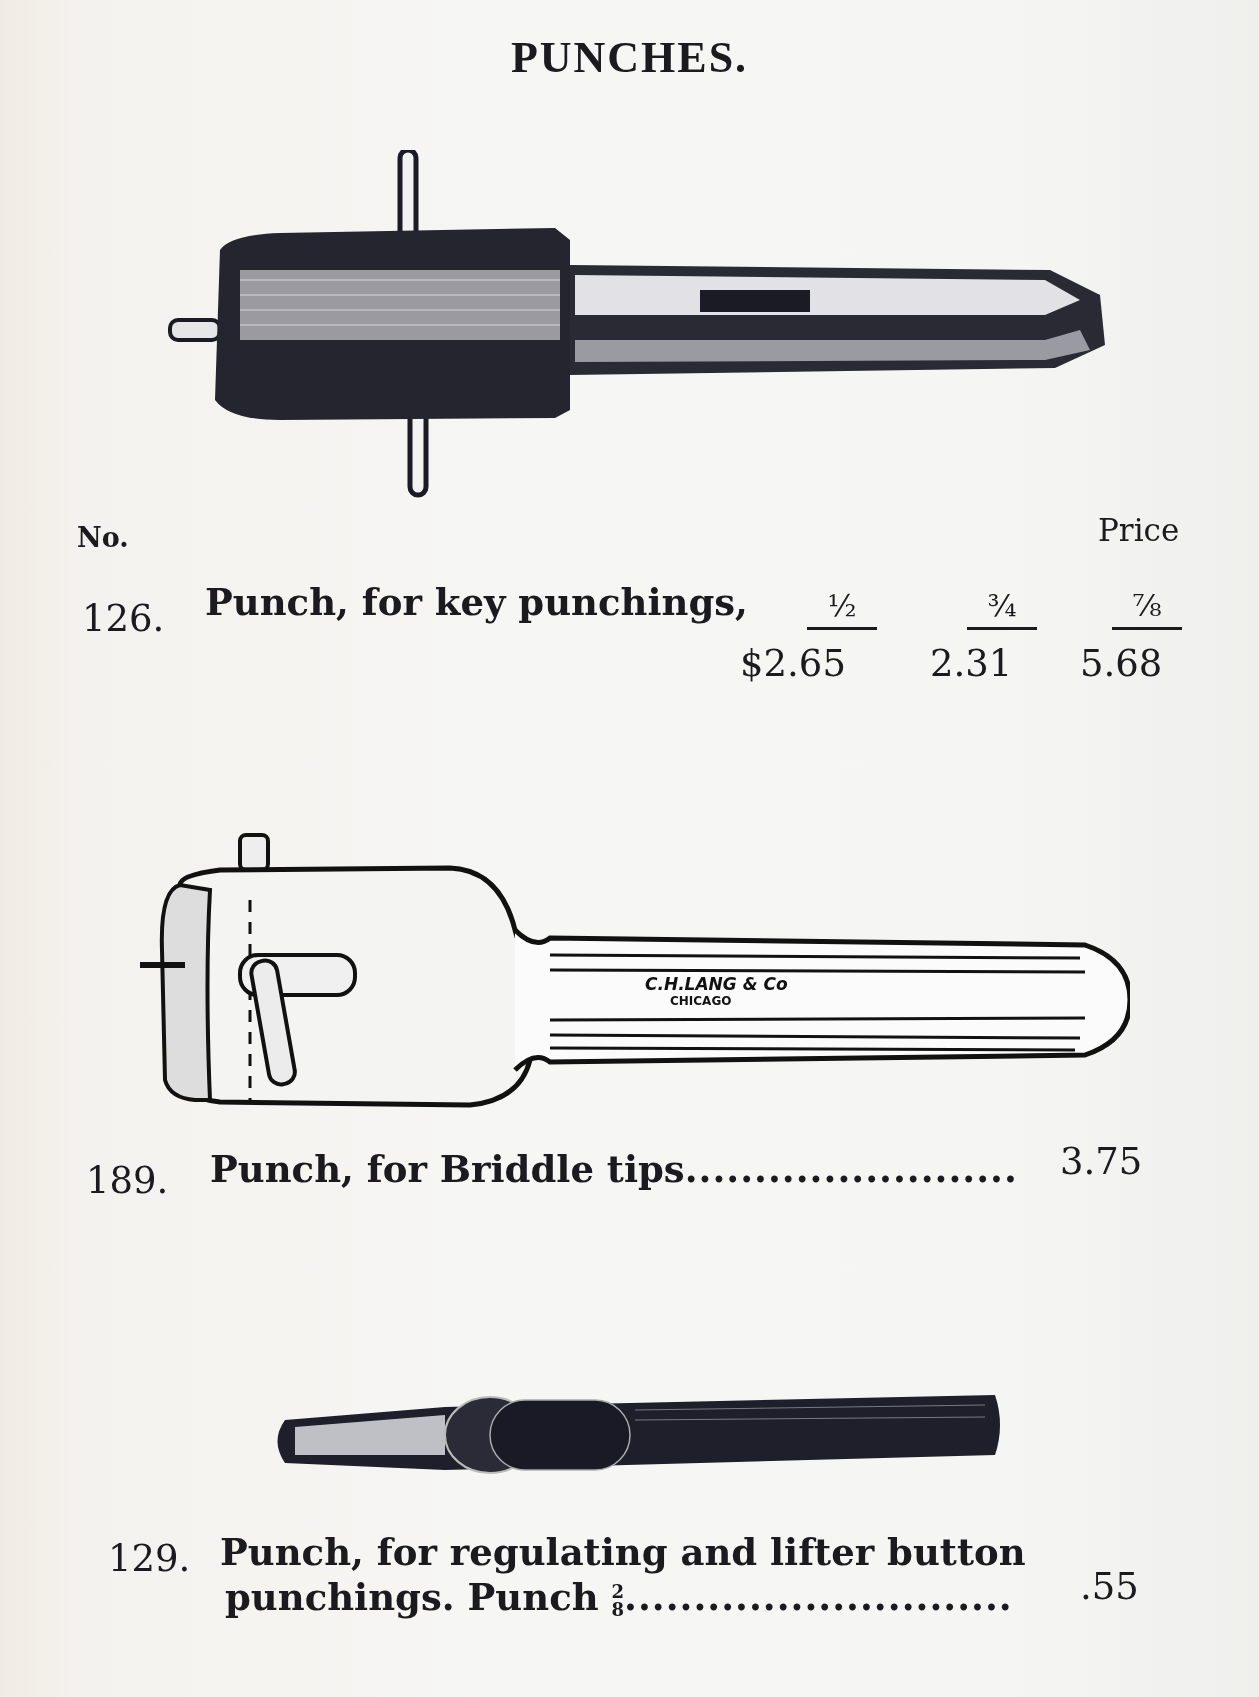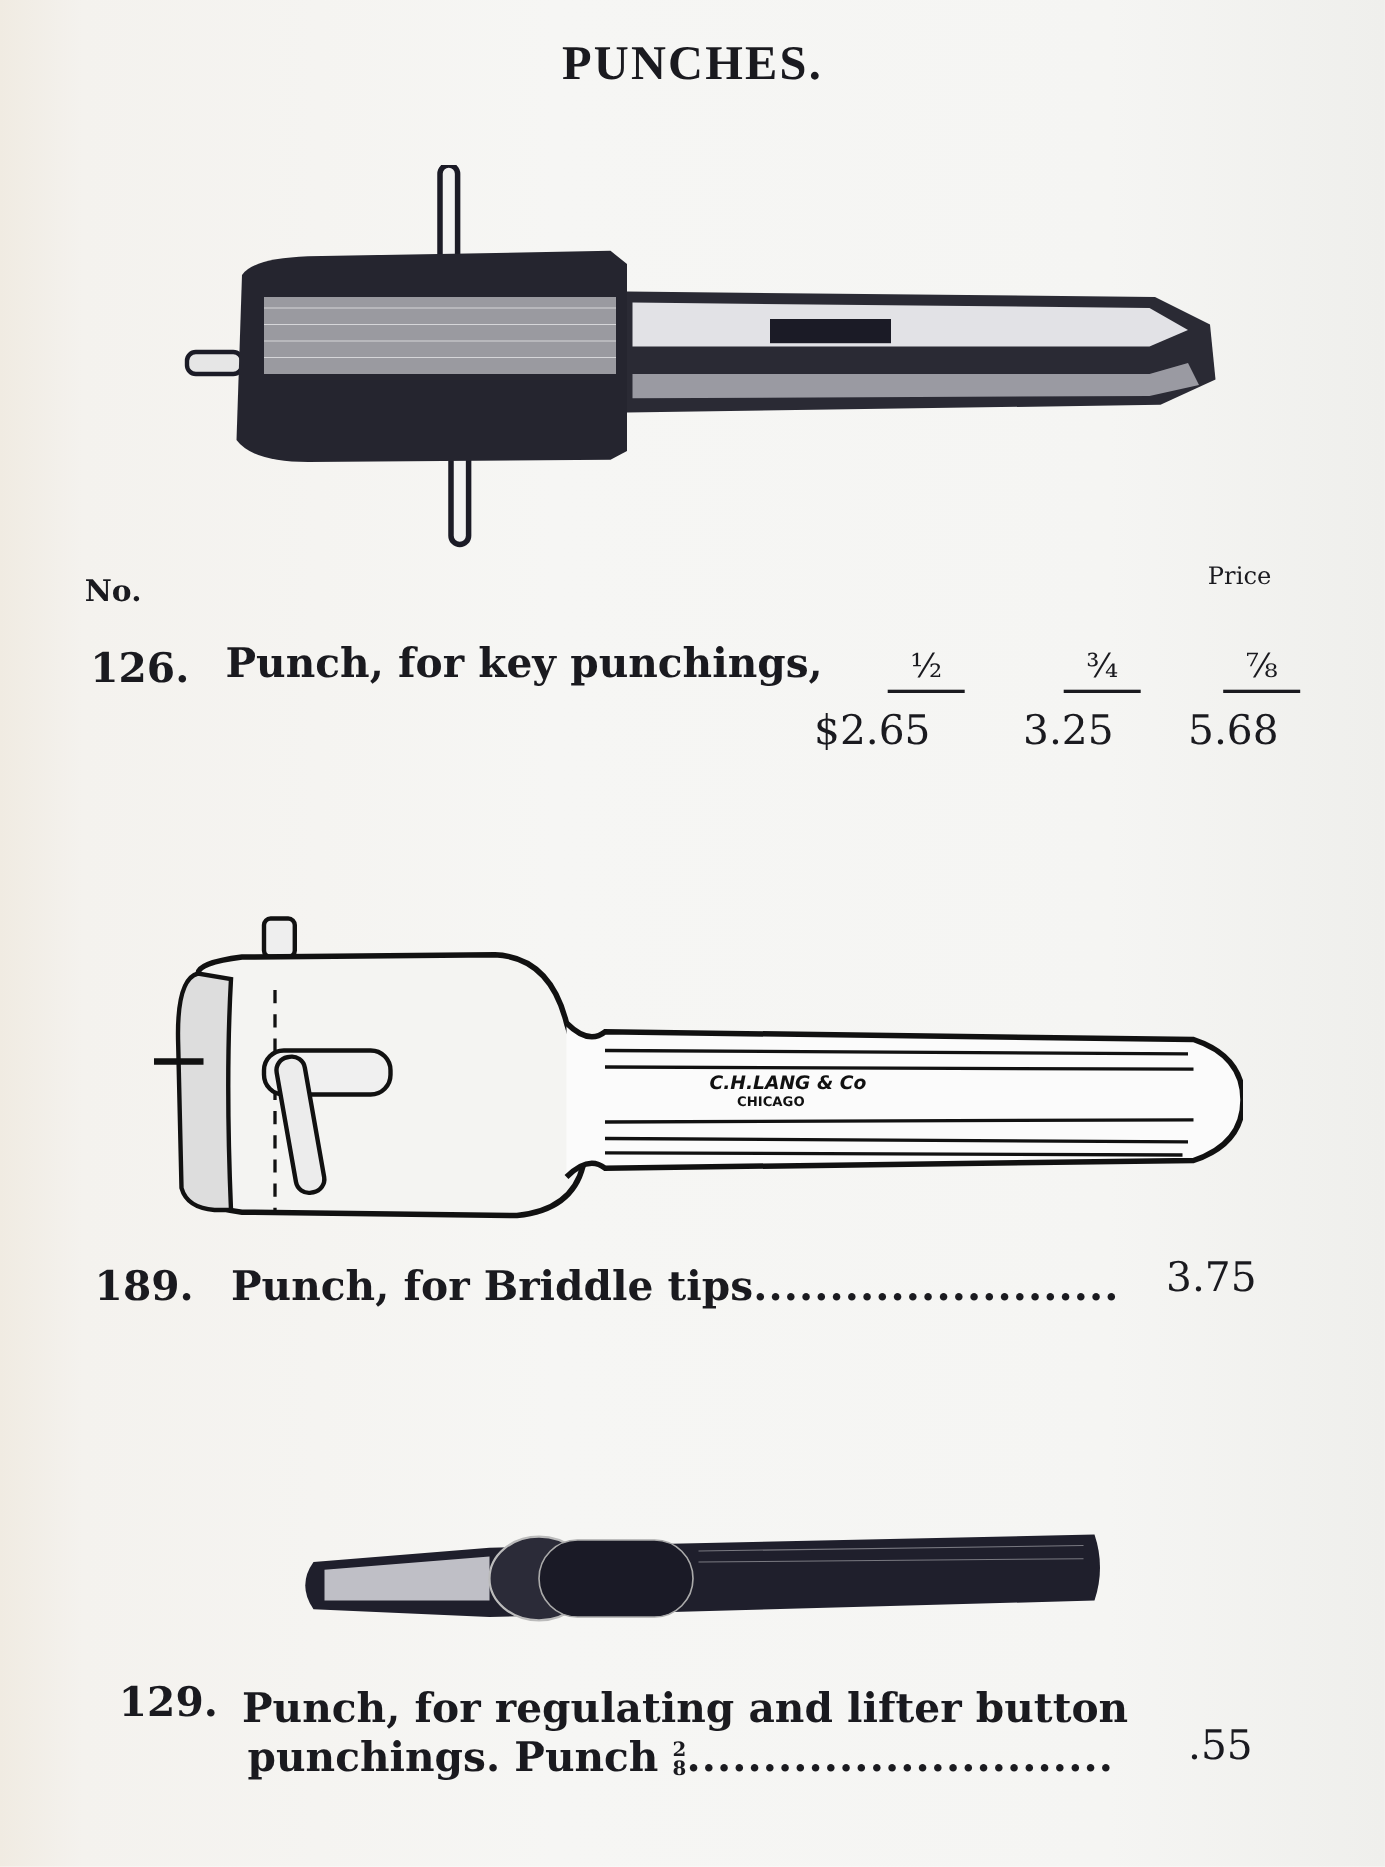--- a/index.html
+++ b/index.html
@@ -11,22 +11,22 @@
     position: relative;
   }
   .page { position: absolute; inset: 0; }
   .title {
     position: absolute; left: 0; width: 1259px; top: 32px;
     text-align: center; font-size: 44px; font-weight: bold; letter-spacing: 2px;
     font-family: "Liberation Serif", "DejaVu Serif", serif;
   }
   .illus { position: absolute; }
   .hdr { position: absolute; font-size: 27px; font-weight: bold; }
-  .hdr-price { position: absolute; font-size: 22px; }
-  .item-no { position: absolute; font-size: 37px; font-weight: bold; }
+  .hdr-price { position: absolute; font-size: 31px; }
+  .item-no { position: absolute; font-size: 37px; font-weight: normal; margin-top: 12px; }
   .item-desc { position: absolute; font-size: 37px; font-weight: bold; white-space: nowrap; }
   .frac { position: absolute; font-size: 30px; text-align: center; width: 70px; border-bottom: 3px solid #1a1a1f; padding-bottom: 4px; }
   .price { position: absolute; font-size: 37px; }
   .leader { letter-spacing: 1px; }
   .small-frac { display: inline-block; font-size: 18px; line-height: 18px; vertical-align: middle; text-align: center; }
   .small-frac span { display: block; }
 </style>
 </head>
 <body>
 
@@ -55,21 +55,21 @@
   <div class="hdr" style="left:77px;top:522px">No.</div>
   <div class="hdr-price" style="left:1098px;top:512px">Price</div>
 
   <div class="item">
     <div class="item-no" style="left:82px;top:585px">126.</div>
     <div class="item-desc" style="left:205px;top:580px">Punch, for key punchings,</div>
     <div class="frac" style="left:807px;top:588px">½</div>
     <div class="frac" style="left:967px;top:588px">¾</div>
     <div class="frac" style="left:1112px;top:588px">⅞</div>
     <div class="price" style="left:740px;top:642px;width:140px">$2.65</div>
-    <div class="price" style="left:930px;top:642px;width:110px">3.25</div>
+    <div class="price" style="left:930px;top:642px;width:110px">2.31</div>
     <div class="price" style="left:1080px;top:642px;width:110px">5.68</div>
   </div>
 
   <svg class="illus" style="left:140px;top:830px" width="990" height="290" viewBox="0 0 990 290">
     <rect x="100" y="5" width="28" height="35" rx="6" fill="#eee" stroke="#111" stroke-width="4"></rect>
     <path d="M40,55 Q40,45 80,40 L310,38 Q360,40 375,100 L390,150 L390,230 Q380,270 330,275 L80,272 Q40,268 40,240 Z" fill="#f4f4f2" stroke="#111" stroke-width="5"></path>
     <path d="M40,55 Q20,60 22,120 L25,250 Q30,268 55,270 L70,270 Q65,150 70,60 Z" fill="#ddd" stroke="#111" stroke-width="4"></path>
     <line x1="0" y1="135" x2="45" y2="135" stroke="#111" stroke-width="6"></line>
     <line x1="110" y1="70" x2="110" y2="270" stroke="#111" stroke-width="3" stroke-dasharray="12,10"></line>
     <rect x="100" y="125" width="115" height="40" rx="18" fill="#f0f0f0" stroke="#111" stroke-width="4"></rect>

